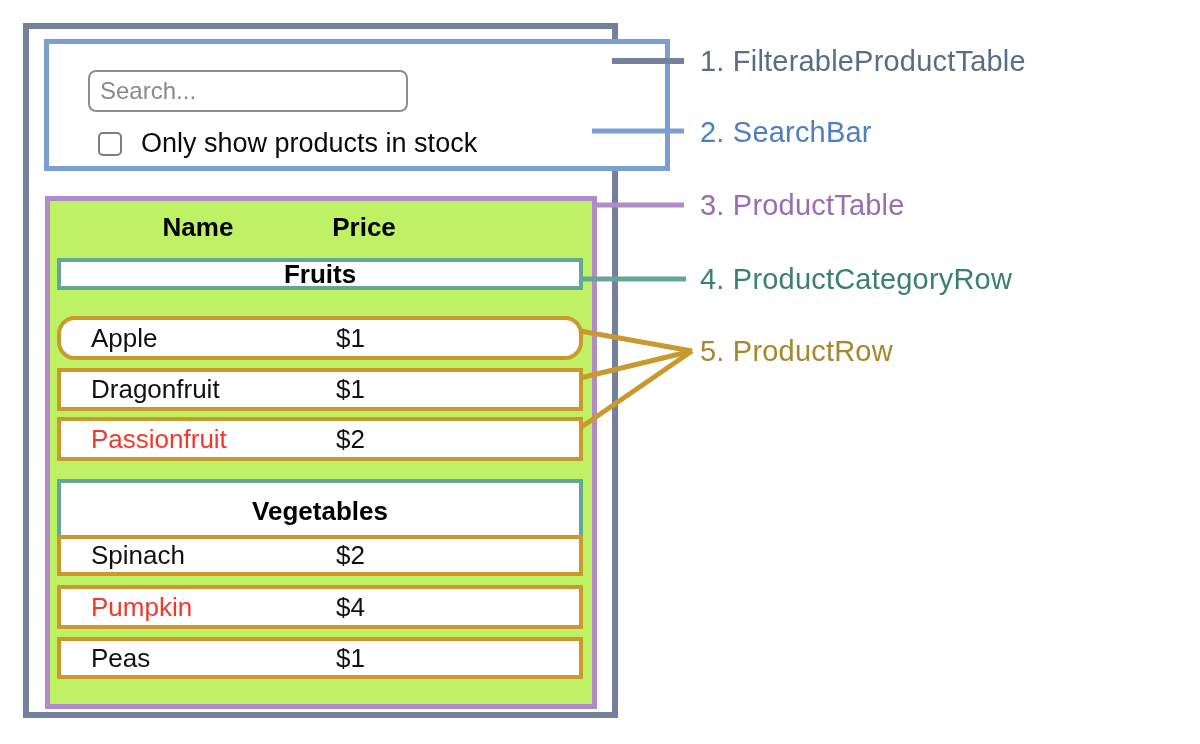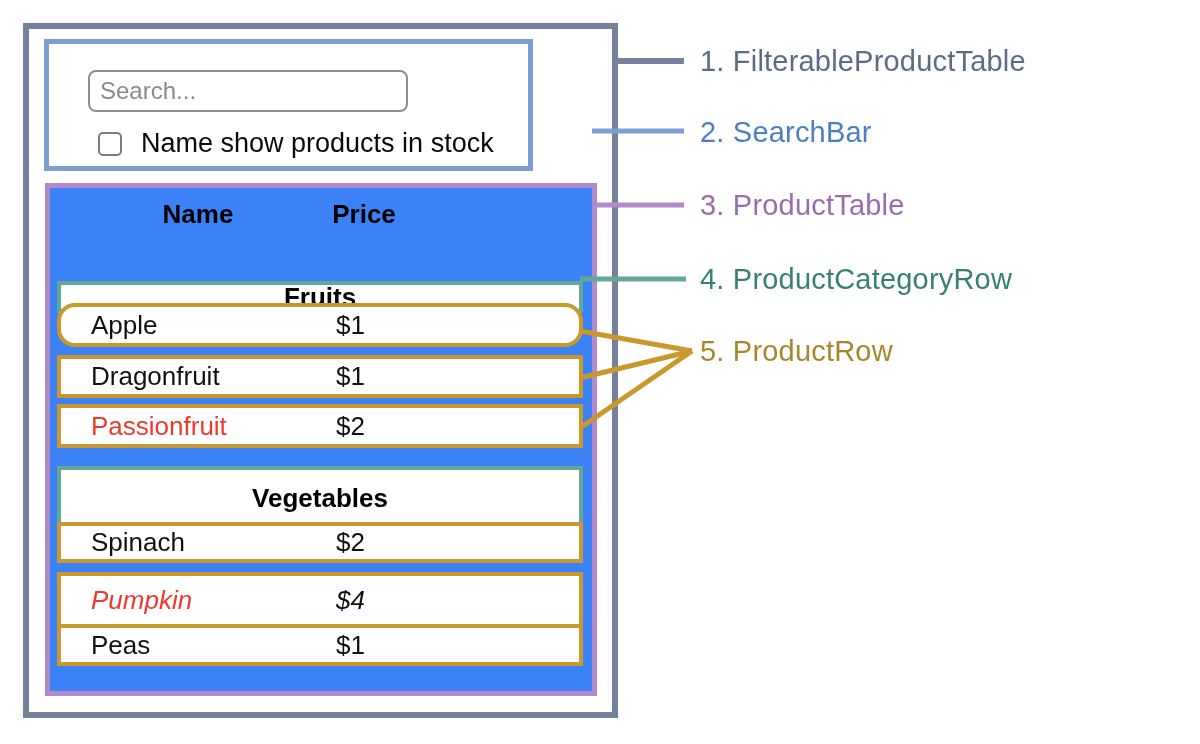--- a/index.html
+++ b/index.html
@@ -11,21 +11,21 @@
   .canvas { position: relative; width: 1200px; height: 744px; background: #fff; }
 
   
   .outer-box {
     position: absolute; left: 23px; top: 23px;
     width: 595px; height: 695px; box-sizing: border-box;
     border: 6px solid var(--slate-border); background: #fff;
   }
   .search-bar-box {
     position: absolute; left: 15px; top: 10px;
-    width: 489px; height: 132px; box-sizing: border-box;
+    width: 626px; height: 132px; box-sizing: border-box;
     border: 5px solid var(--blue-border); background: #fff;
   }
   .search-input {
     position: absolute; left: 39px; top: 26px;
     width: 320px; height: 42px; box-sizing: border-box;
     border: 2px solid #8f8f8f; border-radius: 8px;
     font-family: "Liberation Sans", sans-serif;
     font-size: 24px; color: #333; padding: 0 10px; outline: none;
   }
   .search-input::placeholder { color: #8a8a8a; opacity: 1; }
@@ -33,23 +33,23 @@
     position: absolute; left: 49px; top: 84px;
     display: flex; align-items: center; gap: 19px;
   }
   .checkbox {
     width: 24px; height: 24px; box-sizing: border-box;
     border: 2px solid #7d7d7d; border-radius: 5px; background: #fff;
   }
   .checkbox-label { font-size: 27px; color: #0a0a0a; white-space: nowrap; }
 
   .product-table-box {
-    position: absolute; left: 16px; top: 154px;
+    position: absolute; left: 16px; top: 167px;
     width: 552px; height: 513px; box-sizing: border-box;
-    border: 5px solid var(--purple-border); background: #3b82f6;
+    border: 5px solid var(--purple-border); background: #bef264;
   }
   .col-header {
     position: absolute; top: 11px; transform: translateX(-50%);
     font-size: 26px; font-weight: bold; color: #000; white-space: nowrap;
   }
   .col-header.name { left: 148px; }
   .col-header.price { left: 314px; }
 
   .t-row {
     position: absolute; left: 7px; width: 526px; box-sizing: border-box;
@@ -57,27 +57,27 @@
   }
   .category-row {
     border: 4px solid var(--teal-border);
     justify-content: center; font-size: 26px; font-weight: bold; color: #000;
   }
   .product-row { border: 4px solid var(--gold-border); font-size: 26px; color: #111; }
   .product-row .p-name { position: absolute; left: 30px; white-space: nowrap; }
   .product-row .p-price { position: absolute; left: 275px; white-space: nowrap; }
   .oos { color: var(--out-of-stock-red); }
 
-  .row-fruits       { top: 57px;  height: 32px; margin-top: 36px; }
+  .row-fruits       { top: 57px;  height: 32px; }
   .row-apple        { top: 115px; height: 44px; border-radius: 18px; }
   .row-dragonfruit  { top: 167px; height: 43px; }
   .row-passionfruit { top: 216px; height: 44px; }
   .row-vegetables   { top: 278px; height: 64px; }
   .row-spinach      { top: 334px; height: 41px; padding-left: 36px; }
-  .row-pumpkin      { top: 384px; height: 56px; font-style: italic; }
+  .row-pumpkin      { top: 384px; height: 44px; }
   .row-peas         { top: 436px; height: 42px; }
 
   
   .legend-label {
     position: absolute; left: 700px; height: 36px; line-height: 36px;
     font-size: 29px; letter-spacing: 0.2px; white-space: nowrap;
   }
   .legend-1 { top: 43px;  color: var(--slate-label); }
   .legend-2 { top: 114px; color: var(--blue-label); }
   .legend-3 { top: 187px; color: var(--purple-label); }
@@ -93,21 +93,21 @@
 <body>
 
 <div class="canvas">
 
   <div class="outer-box">
 
     <div class="search-bar-box">
       <input class="search-input" type="text" placeholder="Search..." style="">
       <div class="checkbox-row">
         <span class="checkbox"></span>
-        <span class="checkbox-label">Name show products in stock</span>
+        <span class="checkbox-label">Only show products in stock</span>
       </div>
     </div>
 
     <div class="product-table-box">
       <span class="col-header name">Name</span>
       <span class="col-header price">Price</span>
 
       <div class="t-row category-row row-fruits">Fruits</div>
 
       <div class="t-row product-row row-apple">

